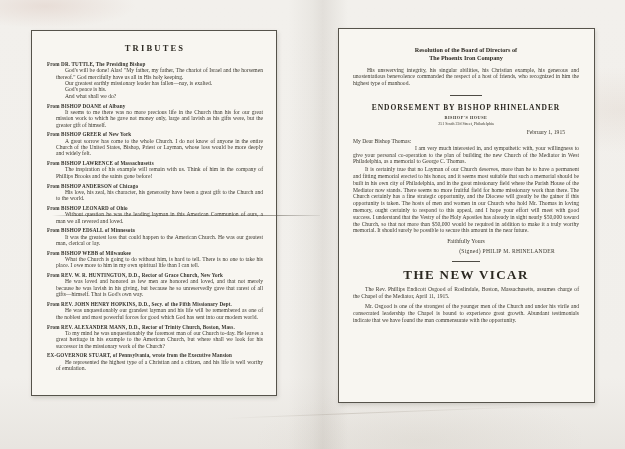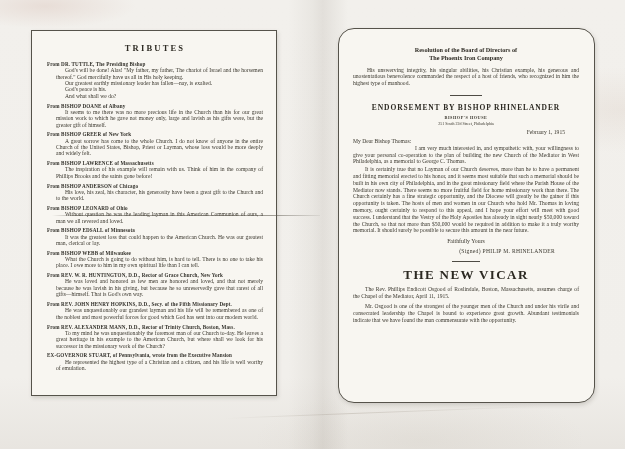--- a/index.html
+++ b/index.html
@@ -25,21 +25,21 @@
   .crease-diag{
     position:absolute;left:225px;top:412px;width:310px;height:1px;pointer-events:none;
     background:linear-gradient(to right, rgba(150,140,126,0) 0%, rgba(150,140,126,0.30) 40%, rgba(150,140,126,0) 100%);
     transform:rotate(-2.2deg);
   }
   .page{
     position:absolute;background:#f8f6f1;border:1.5px solid #56534b;box-sizing:border-box;
     box-shadow:1px 2px 4px rgba(100,95,85,0.22);color:#3b382f;
   }
   .page-left{left:31px;top:30px;width:246px;height:366px;padding:12px 13px 0 15px;}
-  .page-right{left:338px;top:28px;width:257px;height:375px;padding:17px 15px 0 14px;border-radius:16px;}
+  .page-right{left:338px;top:28px;width:257px;height:375px;padding:17px 15px 0 14px;}
 
   
   .lp-title{text-align:center;font-size:8.5px;font-weight:700;letter-spacing:2.2px;color:#2e2b24;margin:0 0 8px 0;}
   .tribute{margin-bottom:3.4px;}
   .t-from{font-size:5.1px;font-weight:700;letter-spacing:0.15px;color:#32302a;line-height:6.2px;}
   .t-line{font-size:5.6px;line-height:6.4px;margin-left:9px;text-indent:9px;text-align:justify;}
 
   
   .res-title{text-align:center;font-weight:700;font-size:6.2px;line-height:8px;color:#2e2b24;}
   .res-body{font-size:5.6px;line-height:6.8px;text-align:justify;text-indent:14px;margin:4.5px 0 0 0;}

